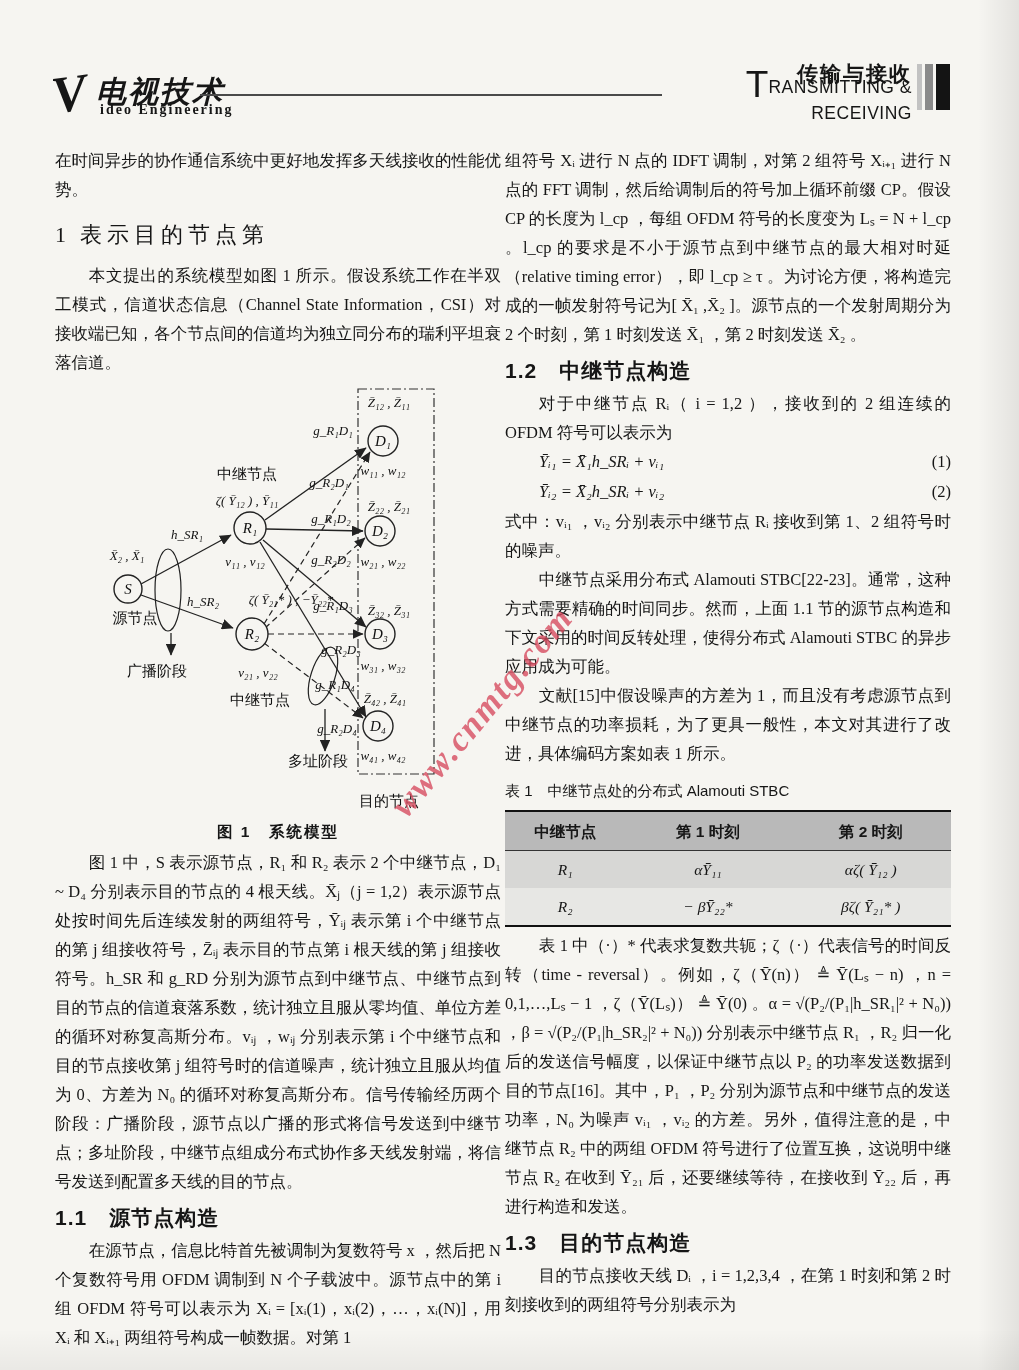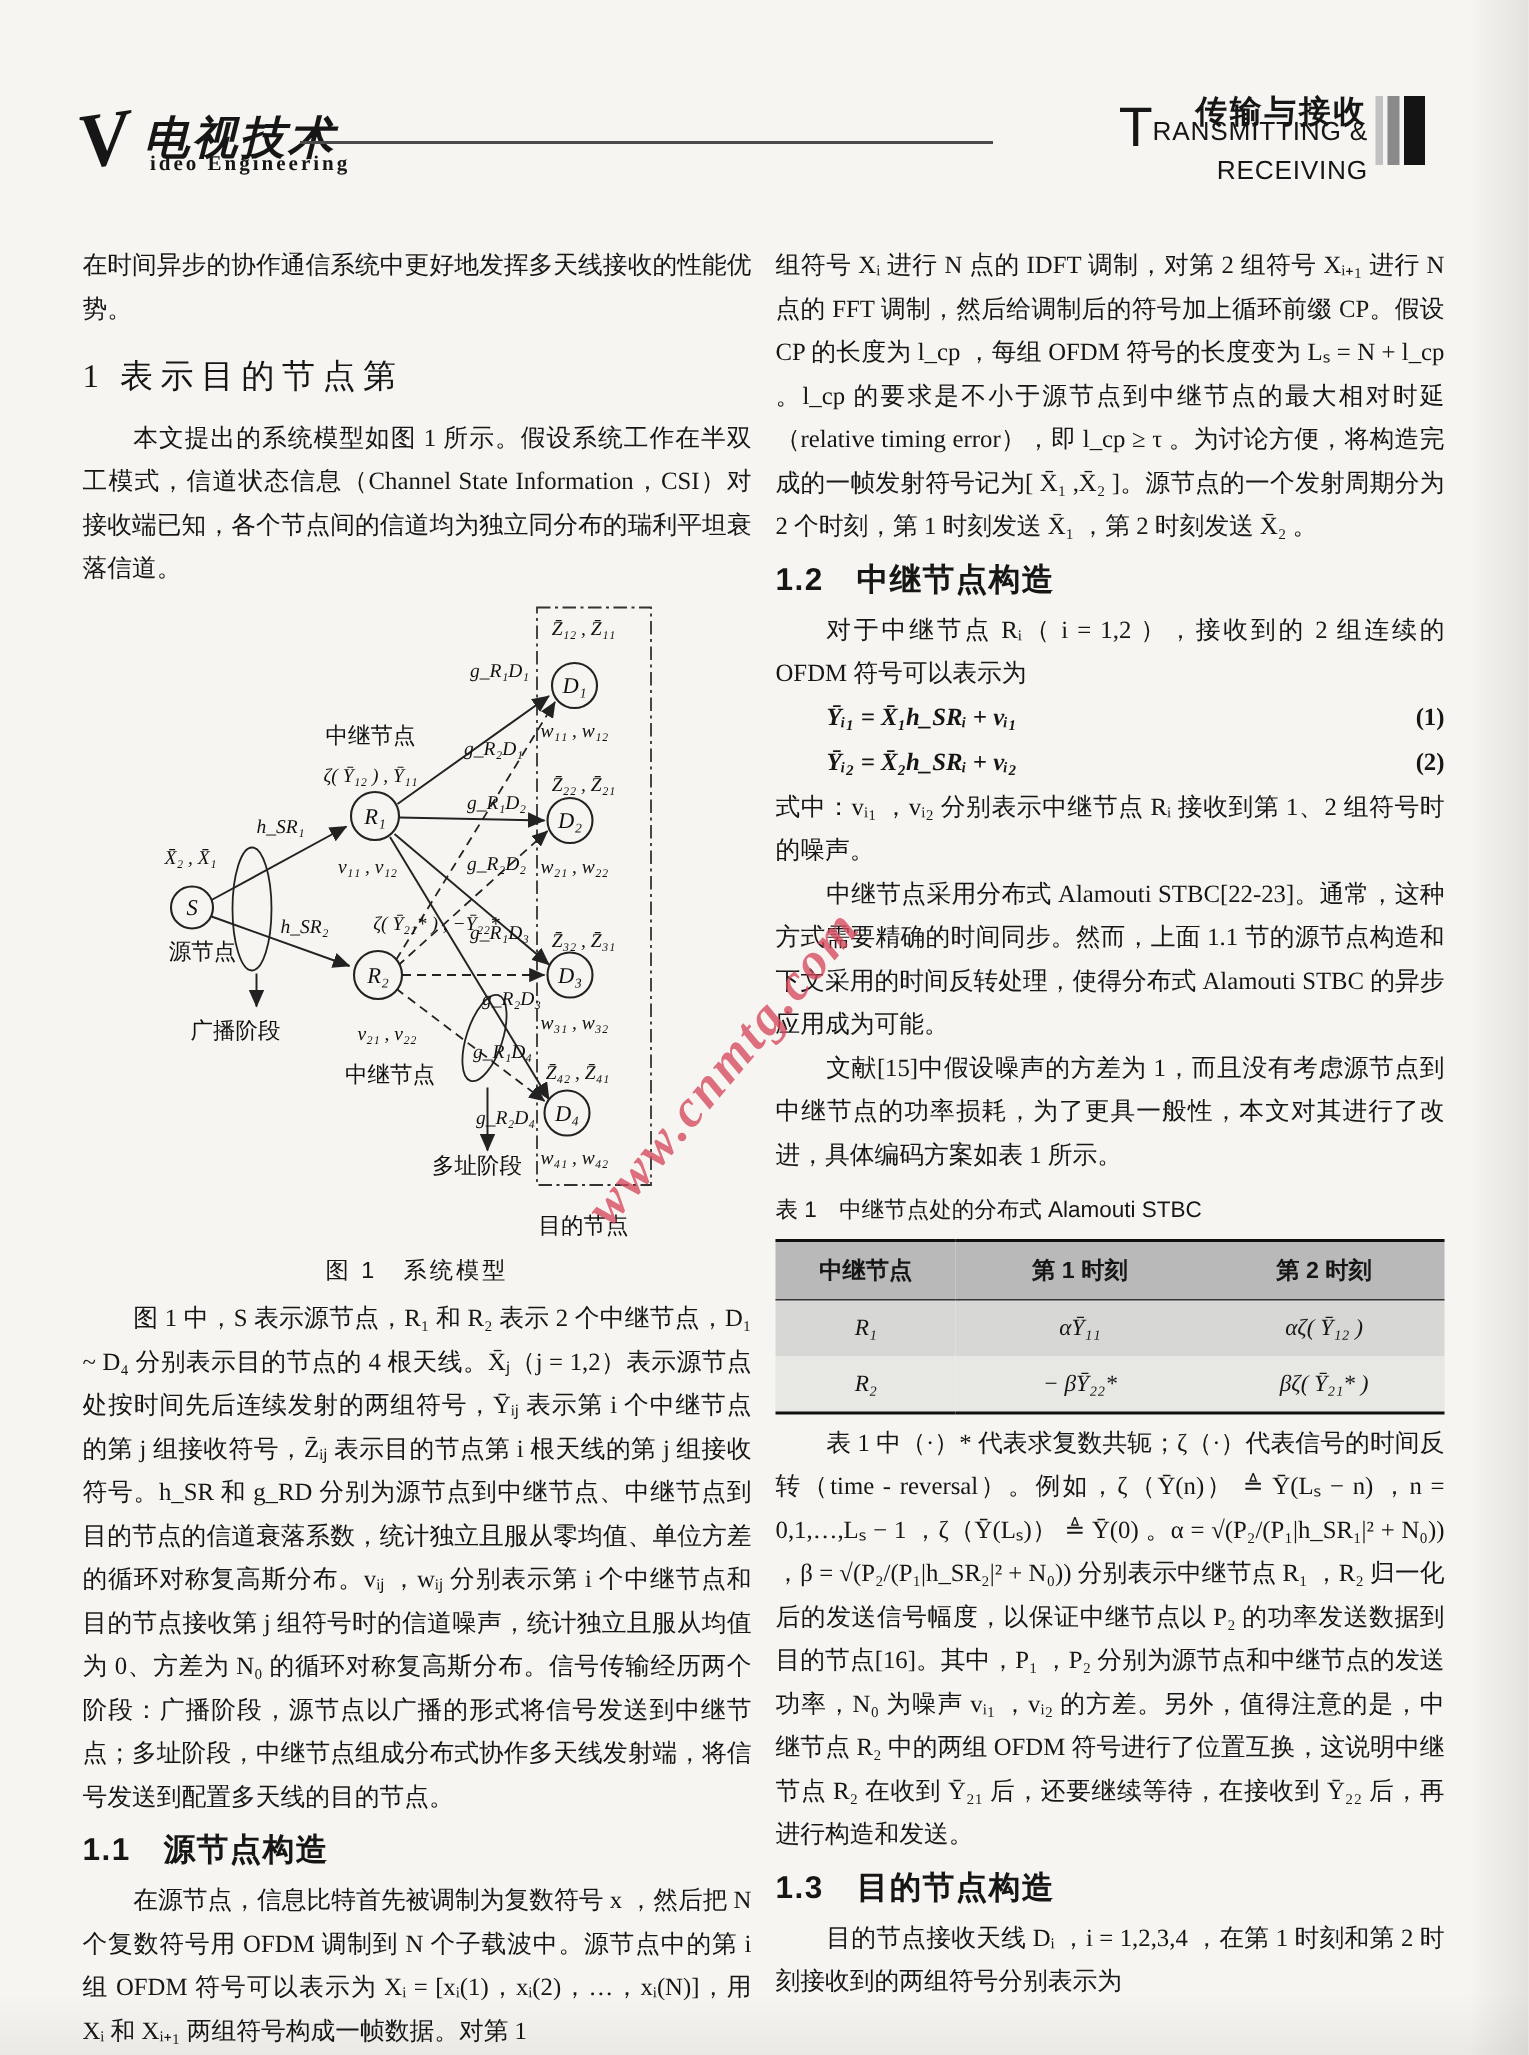--- a/index.html
+++ b/index.html
@@ -15,36 +15,36 @@
   .head-right-cn{position:absolute;left:668px;top:60px;width:244px;text-align:right;font-size:21px;font-weight:bold;
                  font-family:"Liberation Sans",sans-serif;letter-spacing:2px;}
   .head-right-en{position:absolute;left:662px;top:66px;width:250px;text-align:right;font-family:"Liberation Sans",sans-serif;}
   .head-right-en .bigT{font-size:37px;line-height:37px;vertical-align:-4px;}
   .head-right-en .restT{font-size:17.5px;letter-spacing:.5px;text-align:right;}
   .head-bars{position:absolute;left:917px;top:64px;height:46px;display:flex;align-items:stretch;gap:3px;}
   .head-bars .b1{width:5px;background:#c2c2c2;}
   .head-bars .b2{width:8px;background:#8a8a8a;}
   .head-bars .b3{width:14px;background:#141414;}
   
-  .columns{position:absolute;left:55px;top:162px;width:908px;display:flex;gap:16px;}
+  .columns{position:absolute;left:55px;top:146px;width:908px;display:flex;gap:4px;}
   .col{width:446px;font-size:16.5px;line-height:29px;text-align:justify;}
   .col p{margin:0;text-indent:2.05em;}
   .col p.noindent{text-indent:0;}
   h2.h1{font-family:"Liberation Serif",serif;font-weight:normal;font-size:22px;letter-spacing:5px;margin:16px 0 12px 0;}
   h2.h1 .no{letter-spacing:0;margin-right:14px;}
   h3.hs{font-family:"Liberation Sans",sans-serif;font-size:21px;margin:7px 0 4px 0;letter-spacing:1px;}
   
   figure{margin:6px 0 2px 0;}
   figure svg{display:block;margin-left:20px;}
-  figcaption{text-align:center;font-family:"Liberation Sans",sans-serif;font-weight:normal;font-size:15.5px;margin-top:4px;letter-spacing:2px;}
+  figcaption{text-align:center;font-family:"Liberation Sans",sans-serif;font-weight:bold;font-size:15.5px;margin-top:4px;letter-spacing:2px;}
   .fl{font-size:15px;fill:#111;font-family:"Liberation Sans",sans-serif;}
   .fm{font-size:13px;fill:#111;font-style:italic;font-family:"Liberation Serif",serif;}
   .fn{font-size:15px;fill:#111;font-style:italic;font-family:"Liberation Serif",serif;}
   
-  .eq{display:flex;justify-content:space-between;align-items:center;padding-left:34px;line-height:30px;font-weight:bold;}
+  .eq{display:flex;justify-content:space-between;align-items:center;padding-left:34px;line-height:30px;}
   .eq .eq-body{font-style:italic;}
   
   .tbl-caption{text-align:left;font-family:"Liberation Sans",sans-serif;font-weight:normal;font-size:15px;margin:8px 0 5px 0;}
   table.t1{width:100%;border-collapse:collapse;font-size:15.5px;text-align:center;
            border-top:2.5px solid #111;border-bottom:2.5px solid #111;margin-bottom:4px;}
   table.t1 th{background:#b9b9b9;font-family:"Liberation Sans",sans-serif;font-weight:bold;height:36px;border-bottom:1.5px solid #333;}
   table.t1 td{height:35px;font-style:italic;}
   table.t1 tr.r1 td{background:#d7d7d5;}
   table.t1 tr.r2 td{background:#e7e7e4;}
   

